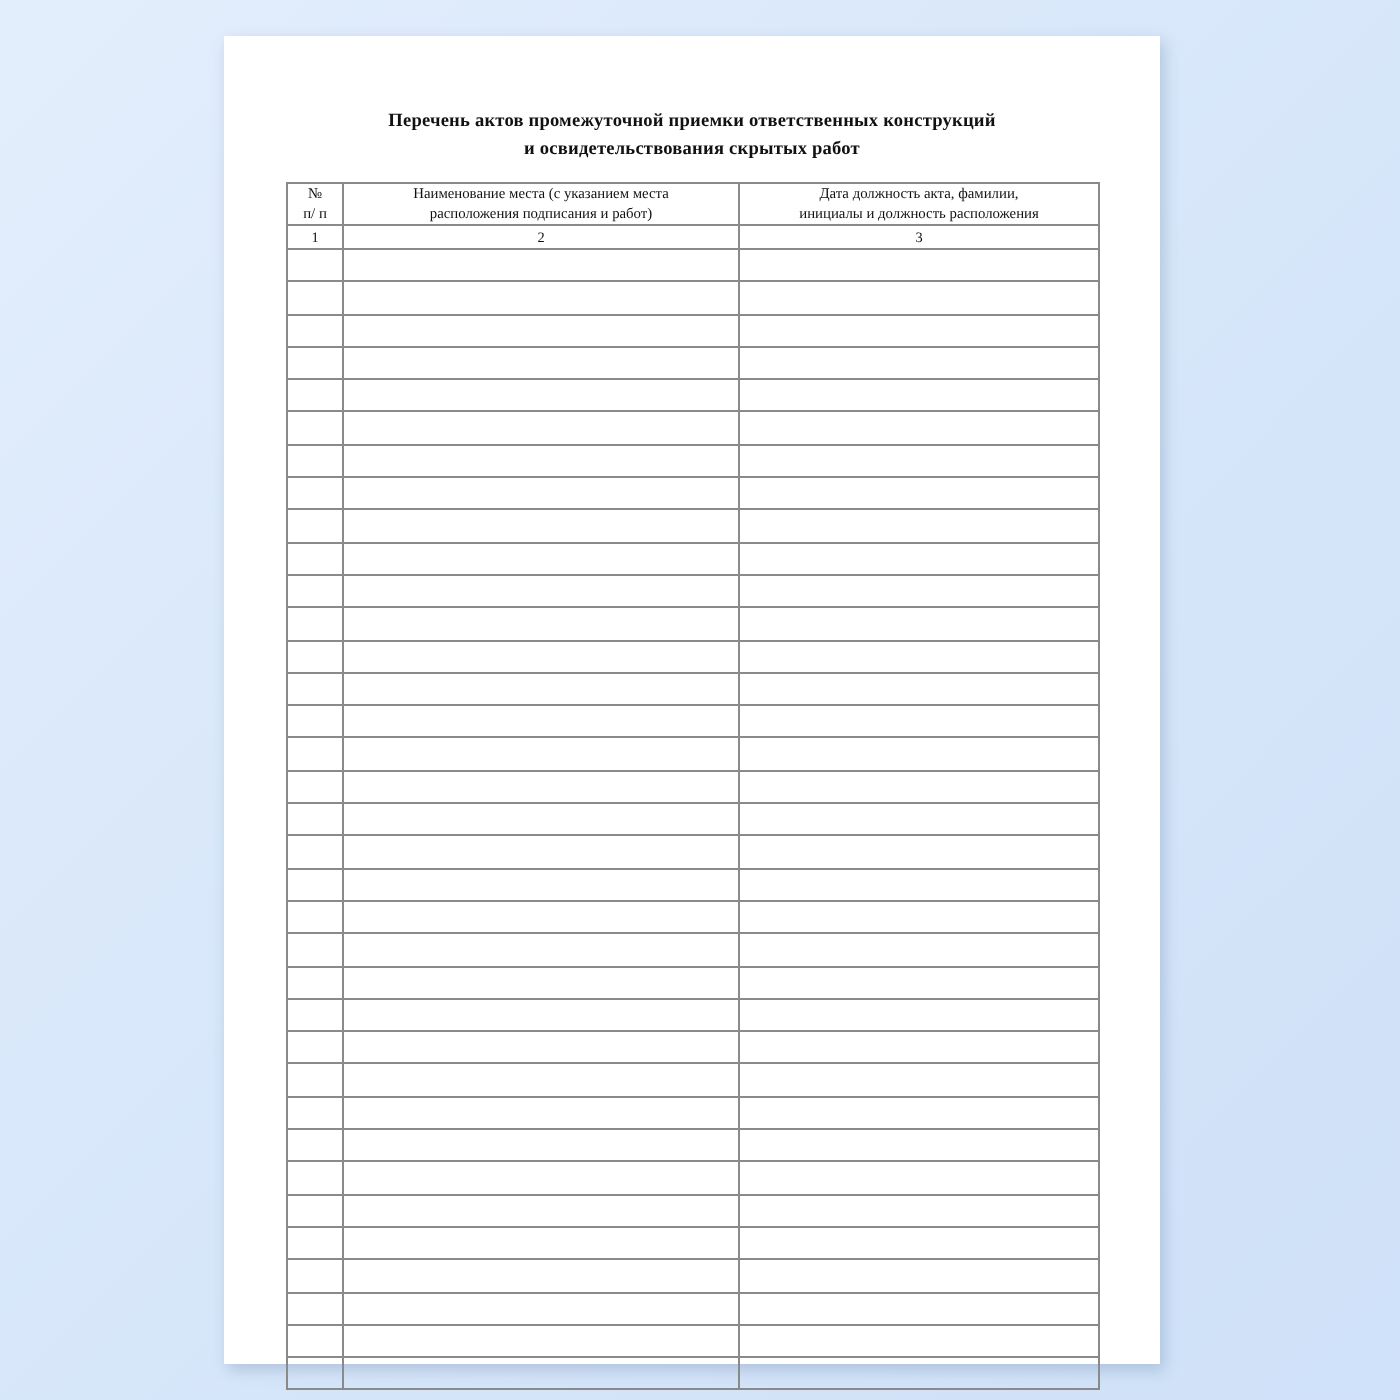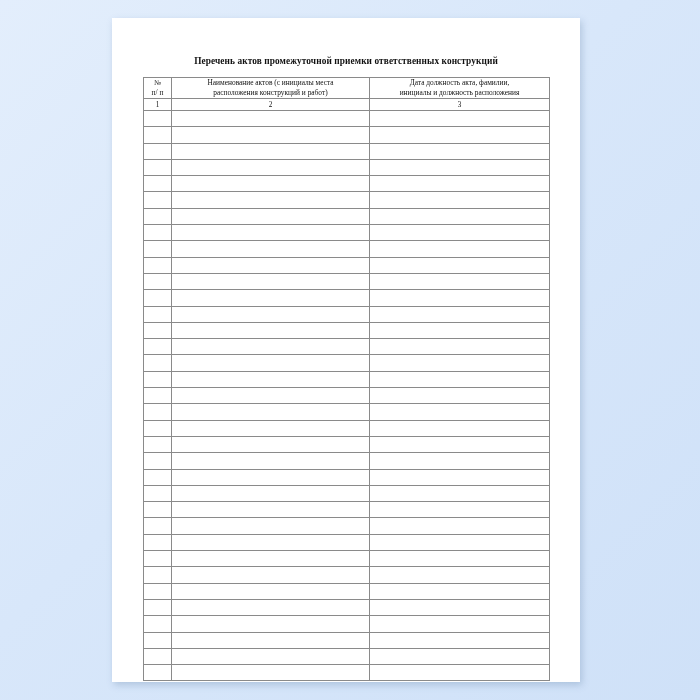--- a/index.html
+++ b/index.html
@@ -85,37 +85,38 @@
 </style>
 </head>
 <body>
 
 <div class="canvas">
   <div class="page">
     <div class="page-inner">
 
       <div class="doc-title">
         <div>Перечень актов промежуточной приемки ответственных конструкций</div>
+        <div>и освидетельствования скрытых работ</div>
       </div>
 
       <table class="reg">
         <colgroup>
           <col class="col-num">
           <col class="col-name">
           <col class="col-date">
         </colgroup>
         <thead>
           <tr>
             <td class="hnum">
               <span class="hdr-line">№</span>
               <span class="hdr-line">п/ п</span>
             </td>
             <td>
-              <span class="hdr-line">Наименование актов (с инициалы места</span>
-              <span class="hdr-line">расположения конструкций и работ)</span>
+              <span class="hdr-line">Наименование места (с указанием места</span>
+              <span class="hdr-line">расположения подписания и работ)</span>
             </td>
             <td>
               <span class="hdr-line">Дата должность акта, фамилии,</span>
               <span class="hdr-line">инициалы и должность расположения</span>
             </td>
           </tr>
           <tr class="numrow">
             <td>1</td>
             <td>2</td>
             <td>3</td>

